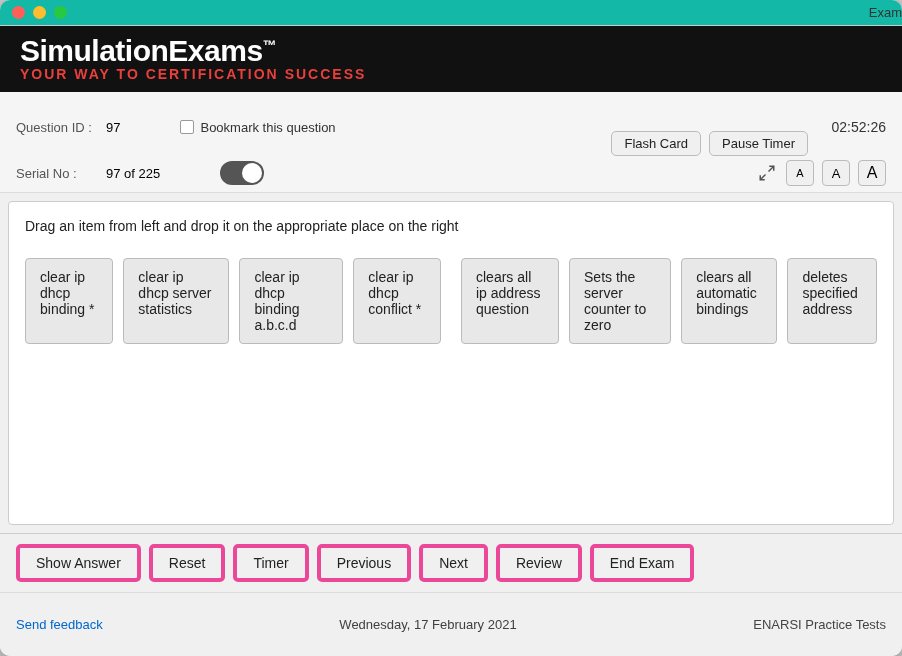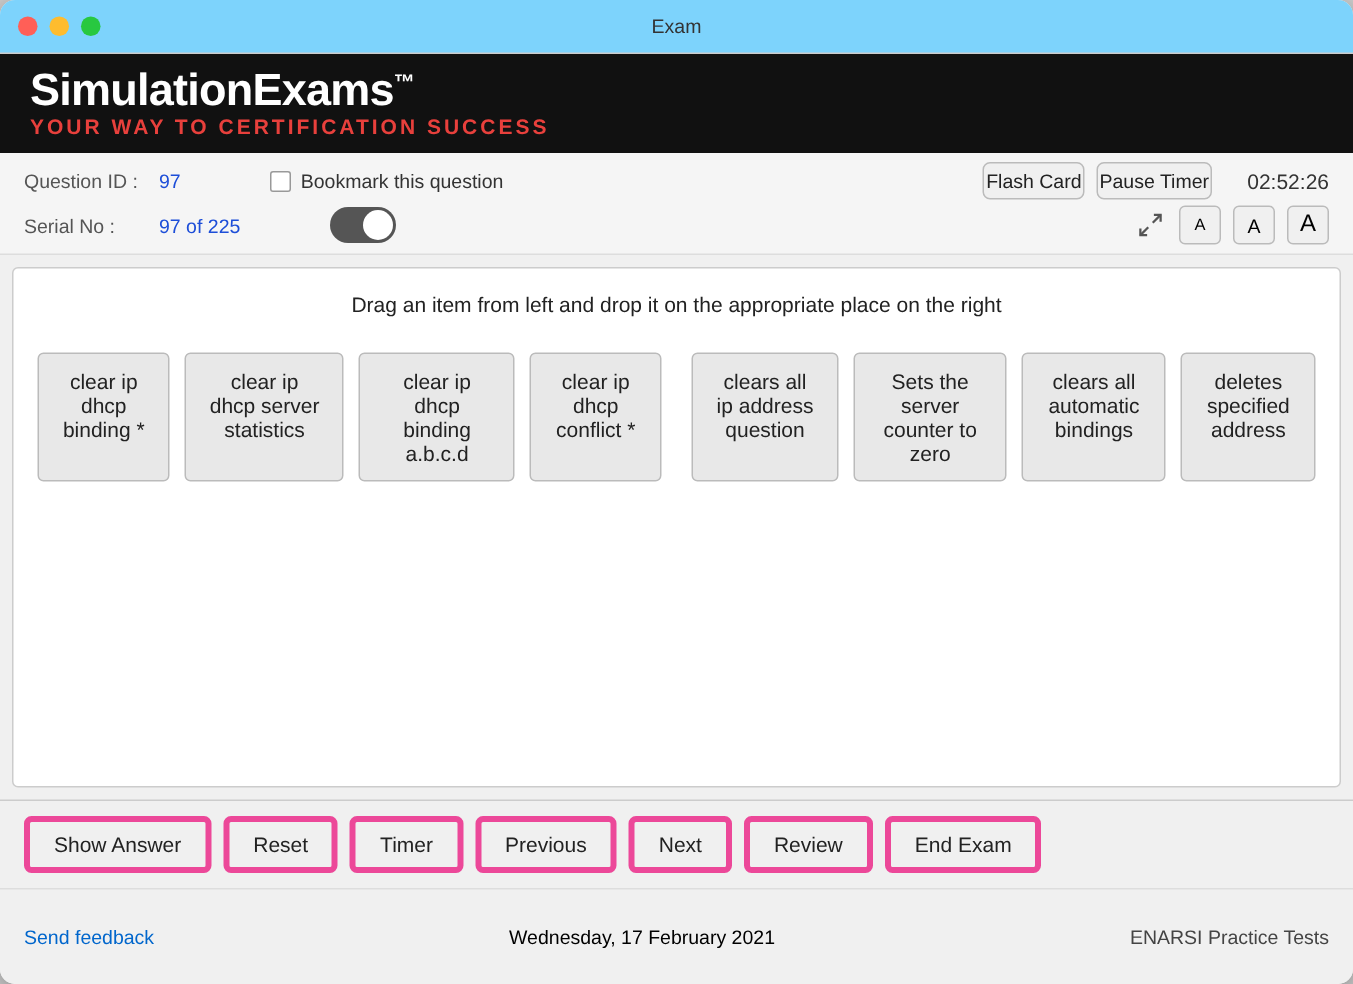--- a/index.html
+++ b/index.html
@@ -1,76 +1,76 @@
 <!DOCTYPE html>
 <html><head>
   <meta charset="utf-8">
   <style>
     * { box-sizing: border-box; margin: 0; padding: 0; }
     body { font-family: -apple-system, BlinkMacSystemFont, 'Helvetica Neue', Arial, sans-serif; font-size: 14px; background: #d0d0d0; width: 902px; height: 656px; overflow: hidden; }
 
     .window { width: 902px; height: 656px; background: #f0f0f0; border-radius: 10px; overflow: hidden; display: flex; flex-direction: column; box-shadow: 0 4px 20px rgba(0,0,0,0.4); }
 
     
-    .title-bar { background: #7dd3fc; height: 36px; display: flex; align-items: center; justify-content: center; position: relative; border-bottom: 1px solid #ccc; flex-shrink: 0; }
+    .title-bar { background: #14b8a6; height: 26px; display: flex; align-items: center; justify-content: flex-end; position: relative; border-bottom: 1px solid #ccc; flex-shrink: 0; }
     .traffic-lights { position: absolute; left: 12px; display: flex; gap: 8px; }
     .tl { width: 13px; height: 13px; border-radius: 50%; }
     .tl-close { background: #ff5f57; }
     .tl-min { background: #febc2e; }
     .tl-max { background: #28c840; }
     .title-text { font-size: 13px; color: #333; font-weight: 500; }
 
     
     .brand-header { background: #111; color: white; padding: 8px 20px 10px 20px; flex-shrink: 0; }
     .brand-title { font-size: 30px; font-weight: bold; color: white; letter-spacing: -0.5px; }
     .brand-title sup { font-size: 14px; }
     .brand-sub { font-size: 14px; color: #aaa; letter-spacing: 2px; margin-top: -2px; }
     .brand-sub span { color: #e8403c; font-weight: bold; }
 
     
     .info-bar { background: #f5f5f5; border-bottom: 1px solid #ddd; padding: 6px 16px; flex-shrink: 0; }
     .info-row { display: flex; align-items: center; margin-bottom: 4px; }
     .info-row:last-child { margin-bottom: 0; }
     .info-label { color: #555; min-width: 90px; font-size: 13px; }
-    .info-value { color: #1d4ed8; font-size: 13px; }
+    .info-value { color: #000000; font-size: 13px; }
     .info-controls { margin-left: auto; display: flex; align-items: center; gap: 8px; }
-    .btn-header { padding: 4px 1px; border: 1px solid #bbb; border-radius: 5px; background: #f0f0f0; cursor: pointer; font-size: 13px; color: #222; }
+    .btn-header { padding: 4px 12px; border: 1px solid #bbb; border-radius: 5px; background: #f0f0f0; cursor: pointer; font-size: 13px; color: #222; margin-top: 33px; }
     .bookmark-area { display: flex; align-items: center; gap: 6px; margin-left: 60px; }
     .checkbox-sq { width: 14px; height: 14px; border: 1px solid #999; border-radius: 2px; background: white; }
     .bookmark-label { font-size: 13px; color: #333; }
     .timer-text { font-size: 14px; color: #333; min-width: 70px; text-align: right; }
 
     
     .toggle { width: 44px; height: 24px; background: #555; border-radius: 12px; position: relative; cursor: pointer; }
     .toggle-knob { width: 20px; height: 20px; background: white; border-radius: 50%; position: absolute; top: 2px; right: 2px; }
 
     
     .fullscreen-icon { width: 22px; height: 22px; display: flex; align-items: center; justify-content: center; cursor: pointer; }
     .fullscreen-icon svg { width: 18px; height: 18px; stroke: #555; fill: none; stroke-width: 2; }
 
     
     .font-btn { width: 28px; height: 26px; border: 1px solid #bbb; border-radius: 4px; background: #f0f0f0; display: flex; align-items: center; justify-content: center; cursor: pointer; }
 
     
-    .main-content { flex: 1; background: white; margin: 8px; border: 1px solid #ccc; border-radius: 4px; overflow-y: auto; padding: 16px; text-align: center; }
+    .main-content { flex: 1; background: white; margin: 8px; border: 1px solid #ccc; border-radius: 4px; overflow-y: auto; padding: 16px; }
     .question-instruction { font-size: 14px; color: #222; margin-bottom: 24px; }
 
     
     .dnd-container { display: flex; gap: 20px; }
     .dnd-col { flex: 1; display: flex; flex-direction: row; gap: 10px; }
     .dnd-item { border: 1px solid #bbb; border-radius: 4px; background: #e8e8e8; padding: 10px 14px; font-size: 14px; color: #222; cursor: grab; }
 
     
     .bottom-bar { background: #f0f0f0; border-top: 1px solid #ccc; padding: 10px 16px; display: flex; align-items: center; gap: 8px; flex-shrink: 0; }
     .btn-action { padding: 7px 16px; border: 4px solid #ec4899; border-radius: 5px; background: #f0f0f0; cursor: pointer; font-size: 14px; color: #222; }
 
     
     .footer { background: #f0f0f0; border-top: 1px solid #ddd; padding: 24px 16px; display: flex; justify-content: space-between; align-items: center; flex-shrink: 0; }
     .footer-link { color: #0066cc; font-size: 13px; cursor: pointer; text-decoration: none; }
-    .footer-date { font-size: 13px; color: #000000; }
+    .footer-date { font-size: 13px; color: #404040; }
     .footer-brand { font-size: 13px; color: #444; }
 
     .scrollbar-area { flex: 1; overflow-y: auto; }
   </style>
 </head>
 <body>
 
 <div class="window">
 
   <div class="title-bar">

